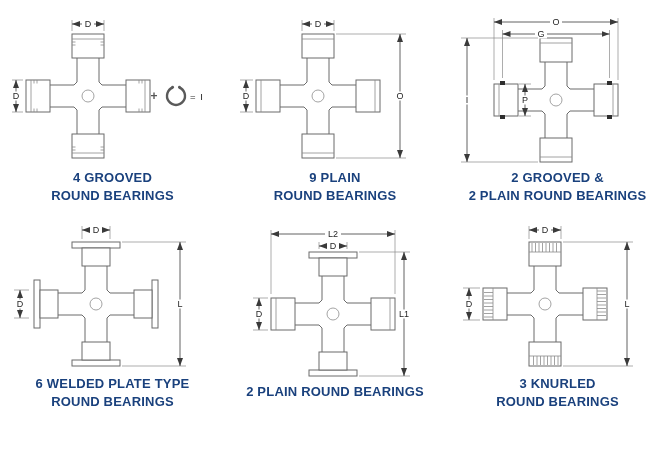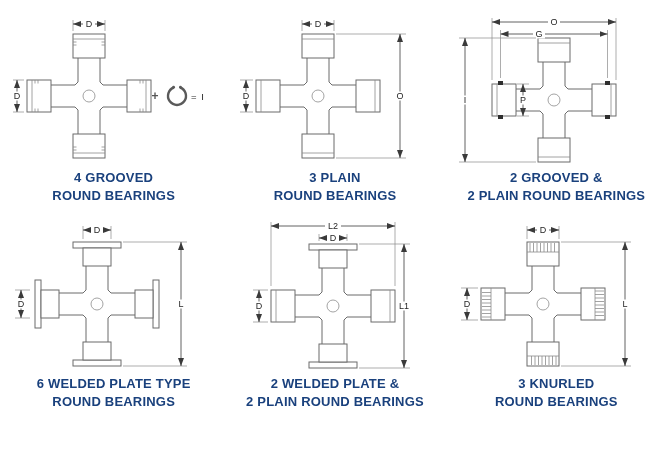--- a/index.html
+++ b/index.html
@@ -128,21 +128,21 @@
         <text class="dimtext" x="16" y="86.8">D</text>
       </g>
       <g class="dim">
         <path class="ext" d="M106,22 H176 M106,146 H176"></path>
         <line class="dl" x1="170" y1="22" x2="170" y2="146" marker-start="url(#mA)" marker-end="url(#mA)"></line>
         <rect class="tb" x="164" y="79.5" width="12" height="9"></rect>
         <text class="dimtext" x="170" y="86.8">O</text>
       </g>
     </svg>
     <figcaption class="caption">
-      <div>3 PLAIN</div>
+      <div>9 PLAIN</div>
       <div>ROUND BEARINGS</div>
     </figcaption>
   </figure>
 
   <figure class="cell" style="margin:0">
     <svg width="210" height="154" viewBox="0 0 210 154">
       <g transform="translate(103,88)">
         <use href="#cross-body"></use>
         <use href="#cup-plain"></use>
         <use href="#cup-ring" transform="rotate(90)"></use>
@@ -207,21 +207,21 @@
         <rect class="tb" x="166" y="81.5" width="12" height="9"></rect>
         <text class="dimtext" x="172" y="88.8">L</text>
       </g>
     </svg>
     <figcaption class="caption">
       <div>6 WELDED PLATE TYPE</div>
       <div>ROUND BEARINGS</div>
     </figcaption>
   </figure>
 
-  <figure class="cell" style="margin:0">
+  <figure class="cell" style="margin:8px">
     <svg width="210" height="154" viewBox="0 0 210 154">
       <g transform="translate(103,88)">
         <use href="#cross-body"></use>
         <use href="#cup-plate"></use>
         <use href="#cup-plain" transform="rotate(90)"></use>
         <use href="#cup-plate" transform="rotate(180)"></use>
         <use href="#cup-plain" transform="rotate(270)"></use>
       </g>
       <g class="dim">
         <path class="ext" d="M41,68 V4 M165,68 V4"></path>
@@ -242,21 +242,20 @@
         <text class="dimtext" x="29" y="90.8">D</text>
       </g>
       <g class="dim">
         <path class="ext" d="M129,26 H180 M129,150 H180"></path>
         <line class="dl" x1="174" y1="26" x2="174" y2="150" marker-start="url(#mA)" marker-end="url(#mA)"></line>
         <rect class="tb" x="166" y="83.5" width="16" height="9"></rect>
         <text class="dimtext" x="174" y="90.8">L1</text>
       </g>
     </svg>
     <figcaption class="caption">
-      <div>2 WELDED PLATE &amp;</div>
       <div>2 PLAIN ROUND BEARINGS</div>
     </figcaption>
   </figure>
 
   <figure class="cell" style="margin:0">
     <svg width="210" height="154" viewBox="0 0 210 154">
       <g transform="translate(92,86)">
         <use href="#cross-body"></use>
         <use href="#cup-knurl"></use>
         <use href="#cup-knurl" transform="rotate(90)"></use>

